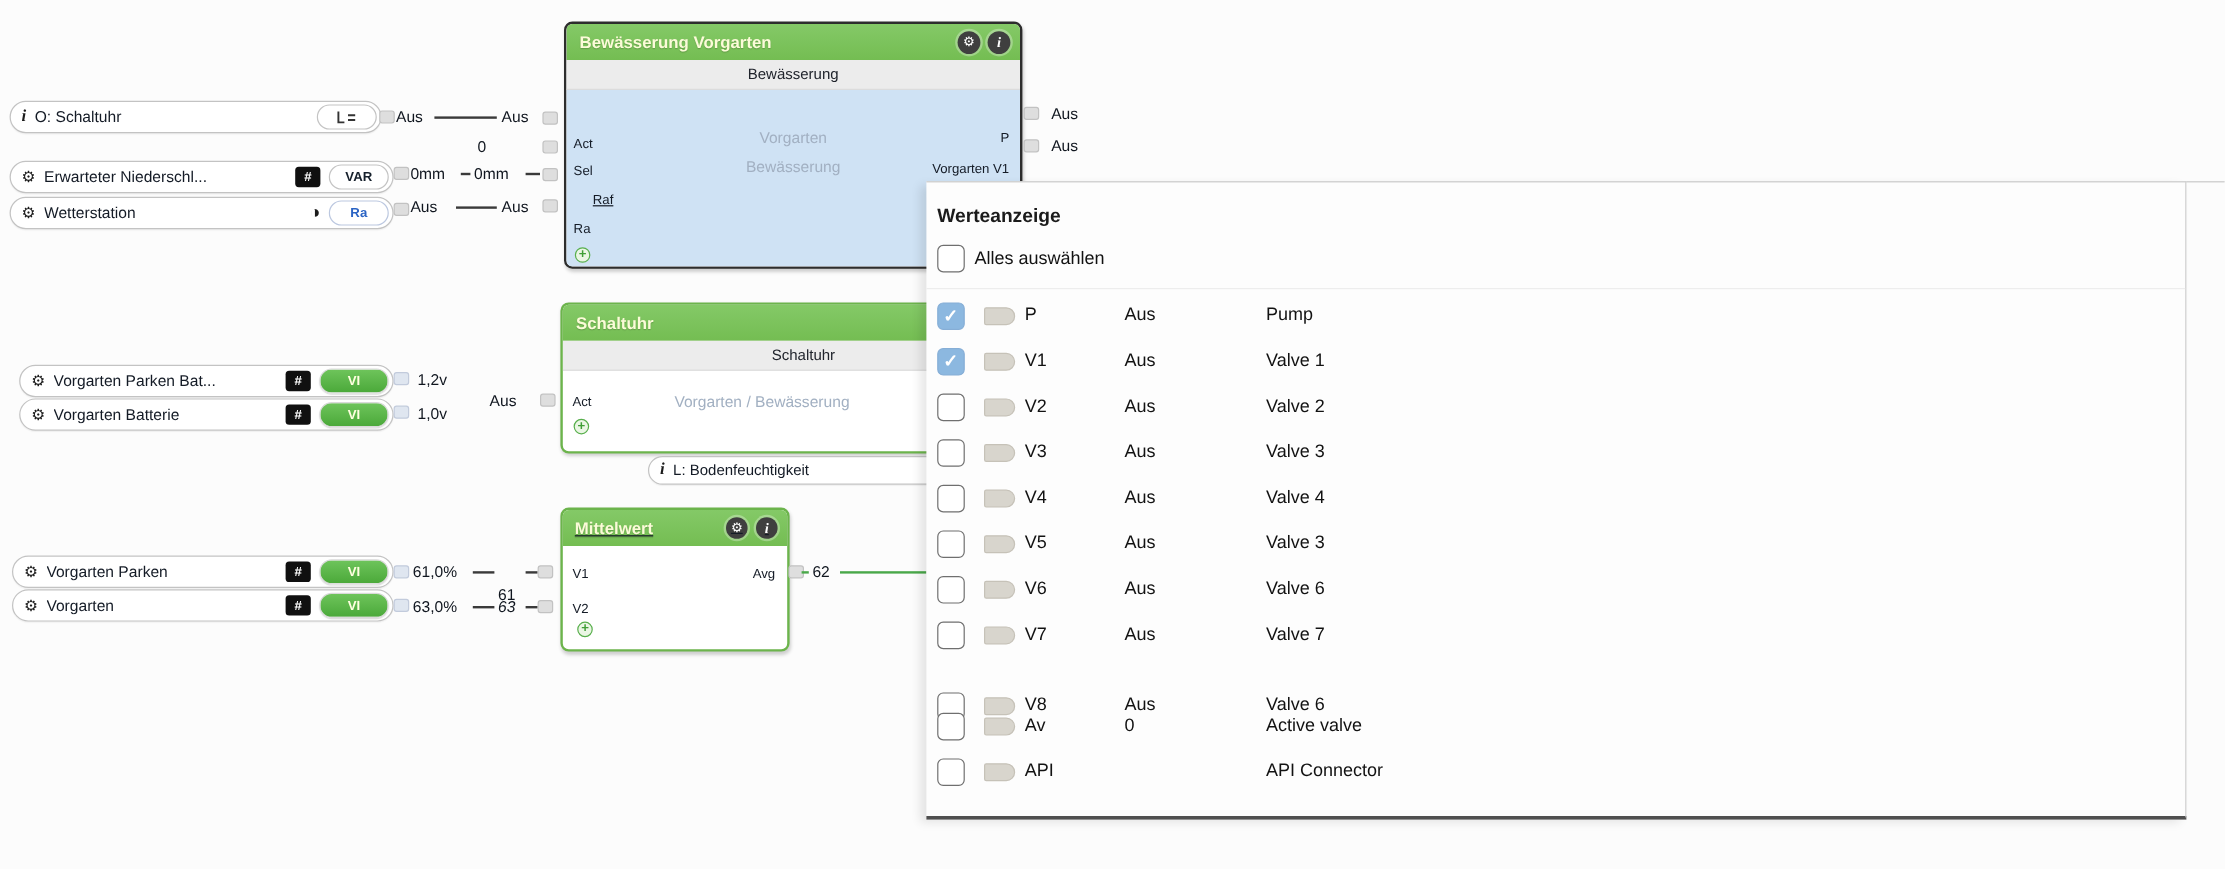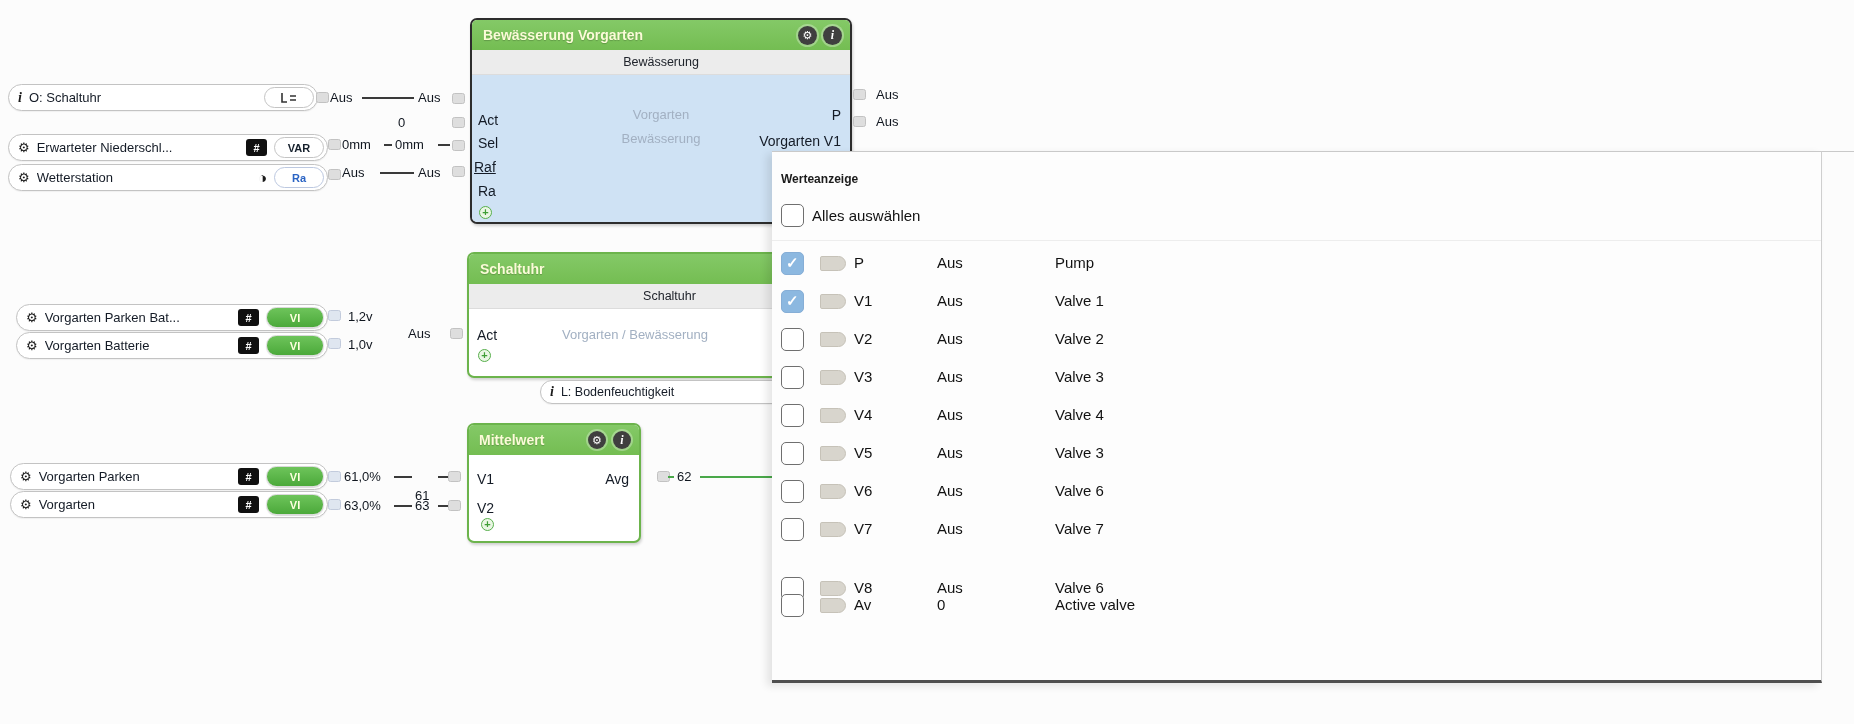--- a/index.html
+++ b/index.html
@@ -37,31 +37,31 @@
   .blk-head{height:30px;background:linear-gradient(#84c967,#74bd52);display:flex;align-items:center;
             padding:0 8px 0 11px;box-sizing:border-box;}
   .blk-title{font-size:14px;font-weight:bold;color:#fbfbd8;text-shadow:0 1px 1px rgba(0,0,0,.2);
              flex:0 0 auto;white-space:nowrap;}
   .hicon{width:19px;height:19px;border-radius:50%;background:#3f3f3f;color:#fff;display:flex;
          align-items:center;justify-content:center;font-size:11px;line-height:1;
          box-shadow:0 0 0 2px rgba(255,255,255,.30);flex:0 0 auto;}
   .hicon.ii{font-family:"Liberation Serif",serif;font-weight:bold;font-style:italic;font-size:12px;}
   .blk-sub{height:24px;background:#ececec;border-bottom:1px solid #dcdcdc;display:flex;
            align-items:center;justify-content:center;font-size:12.5px;color:#20242c;}
-  .io{position:absolute;font-size:14px;color:#141b26;white-space:nowrap;line-height:16px;}
+  .io{position:absolute;font-size:11px;color:#141b26;white-space:nowrap;line-height:16px;}
   .gdesc{position:absolute;font-size:13px;color:#a2b0c2;white-space:nowrap;line-height:16px;}
   .plus{position:absolute;width:13px;height:13px;border-radius:50%;border:1.5px solid #58af4c;
         background:#eaf6e4;color:#3f9e36;font-size:11px;font-weight:bold;line-height:10px;
         text-align:center;box-sizing:border-box;}
   .plus::after{content:"+";}
   
   .panel{position:absolute;left:772px;top:151px;width:1050px;height:532px;background:#fdfdfd;
          border-top:1px solid #c9c9c9;border-right:1px solid #cfcfcf;border-bottom:3px solid #4f4f4f;
          box-shadow:-5px 3px 8px rgba(0,0,0,.10);box-sizing:border-box;}
-  .panel-title{position:absolute;left:9px;top:20px;font-size:12px;font-weight:bold;color:#1b1b1b;}
+  .panel-title{position:absolute;left:9px;top:20px;font-size:16px;font-weight:bold;color:#1b1b1b;}
   .cb{position:absolute;width:23px;height:23px;border:1.5px solid #6f6f6f;border-radius:5px;
       background:#fff;box-sizing:border-box;}
   .prow{position:absolute;left:0;width:100%;height:38px;}
   .prow .cb{left:9px;top:7px;}
   .prow.checked .cb{background:#8cb8e0;border-color:#86aed6;}
   .prow.checked .cb::after{content:"\2713";color:#fff;font-size:15px;font-weight:bold;
       position:absolute;left:4px;top:1px;}
   .tag{position:absolute;left:48px;top:11px;width:26px;height:15px;background:#d8d5cd;
        border:1px solid #c6c2b8;border-radius:2px 8px 8px 2px;box-sizing:border-box;}
   .plabel{position:absolute;left:82px;top:9px;font-size:15px;color:#121212;}
@@ -120,21 +120,21 @@
 <div class="blk selected" style="left:470px;top:18px;width:382px;height:206px;">
   <div class="blk-head">
     <span class="blk-title">Bewässerung Vorgarten</span>
     <span class="hicon" style="margin-left:auto;">⚙</span>
     <span class="hicon ii" style="margin-left:6px;">i</span>
   </div>
   <div class="blk-sub">Bewässerung</div>
   <div style="position:absolute;left:0;top:55px;right:0;bottom:0;background:#cfe2f4;">
     <span class="io" style="left:6px;top:37px;">Act</span>
     <span class="io" style="left:6px;top:60px;">Sel</span>
-    <span class="io" style="left:2px;top:84px;text-decoration:underline;">Raf</span>
+    <span class="io" style="left:22px;top:84px;text-decoration:underline;">Raf</span>
     <span class="io" style="left:6px;top:108px;">Ra</span>
     <span class="gdesc" style="left:0;top:32px;width:100%;text-align:center;">Vorgarten</span>
     <span class="gdesc" style="left:0;top:56px;width:100%;text-align:center;">Bewässerung</span>
     <span class="io" style="right:9px;top:32px;">P</span>
     <span class="io" style="right:9px;top:58px;">Vorgarten V1</span>
     <span class="plus" style="left:7px;top:131px;"></span>
     <span class="plus" style="left:332px;top:80px;"></span>
   </div>
 </div>
 <span class="nub" style="left:853px;top:89px;"></span>
@@ -192,25 +192,25 @@
 
 <div class="capsule" style="left:10px;top:491px;width:318px;">
   <span class="cap-ico">⚙</span>
   <span class="cap-label">Vorgarten</span>
   <span class="hash-badge">#</span>
   <span class="pill vi">VI</span>
 </div>
 <span class="nub blue" style="left:328px;top:499px;"></span>
 <span class="wv" style="left:344px;top:498px;">63,0%</span>
 <div class="wire" style="left:394px;top:505px;width:18px;"></div>
-<span class="wv" style="left:415px;top:498px;">63</span>
+<span class="wv" style="left:415px;top:498px;font-style:italic;">63</span>
 <div class="wire" style="left:438px;top:505px;width:10px;"></div>
 <span class="nub" style="left:448px;top:500px;"></span>
 
-<div class="blk greenline" style="left:467px;top:423px;width:174px;height:120px;">
+<div class="blk greenline" style="left:467px;top:423px;width:191px;height:120px;text-decoration:underline;">
   <div class="blk-head" style="padding-left:10px;">
     <span class="blk-title">Mittelwert</span>
     <span class="hicon" style="width:18px;height:18px;margin-left:auto;">⚙</span>
     <span class="hicon ii" style="width:18px;height:18px;margin-left:7px;">i</span>
   </div>
   <span class="io" style="left:8px;top:46px;">V1</span>
   <span class="io" style="left:8px;top:75px;">V2</span>
   <span class="io" style="right:10px;top:46px;">Avg</span>
   <span class="plus" style="left:12px;top:93px;"></span>
 </div>
@@ -289,13 +289,20 @@
       <span class="pvalue">Aus</span>
       <span class="pdesc">Valve 6</span>
     </div>
   <div class="prow" style="top:435px;">
       <span class="cb"></span>
       <span class="tag"></span>
       <span class="plabel">Av</span>
       <span class="pvalue">0</span>
       <span class="pdesc">Active valve</span>
     </div>
+  <div class="prow" style="top:473px;">
+      <span class="cb"></span>
+      <span class="tag"></span>
+      <span class="plabel">API</span>
+      <span class="pvalue"></span>
+      <span class="pdesc">API Connector</span>
+    </div>
 </div>
 
 </body></html>

